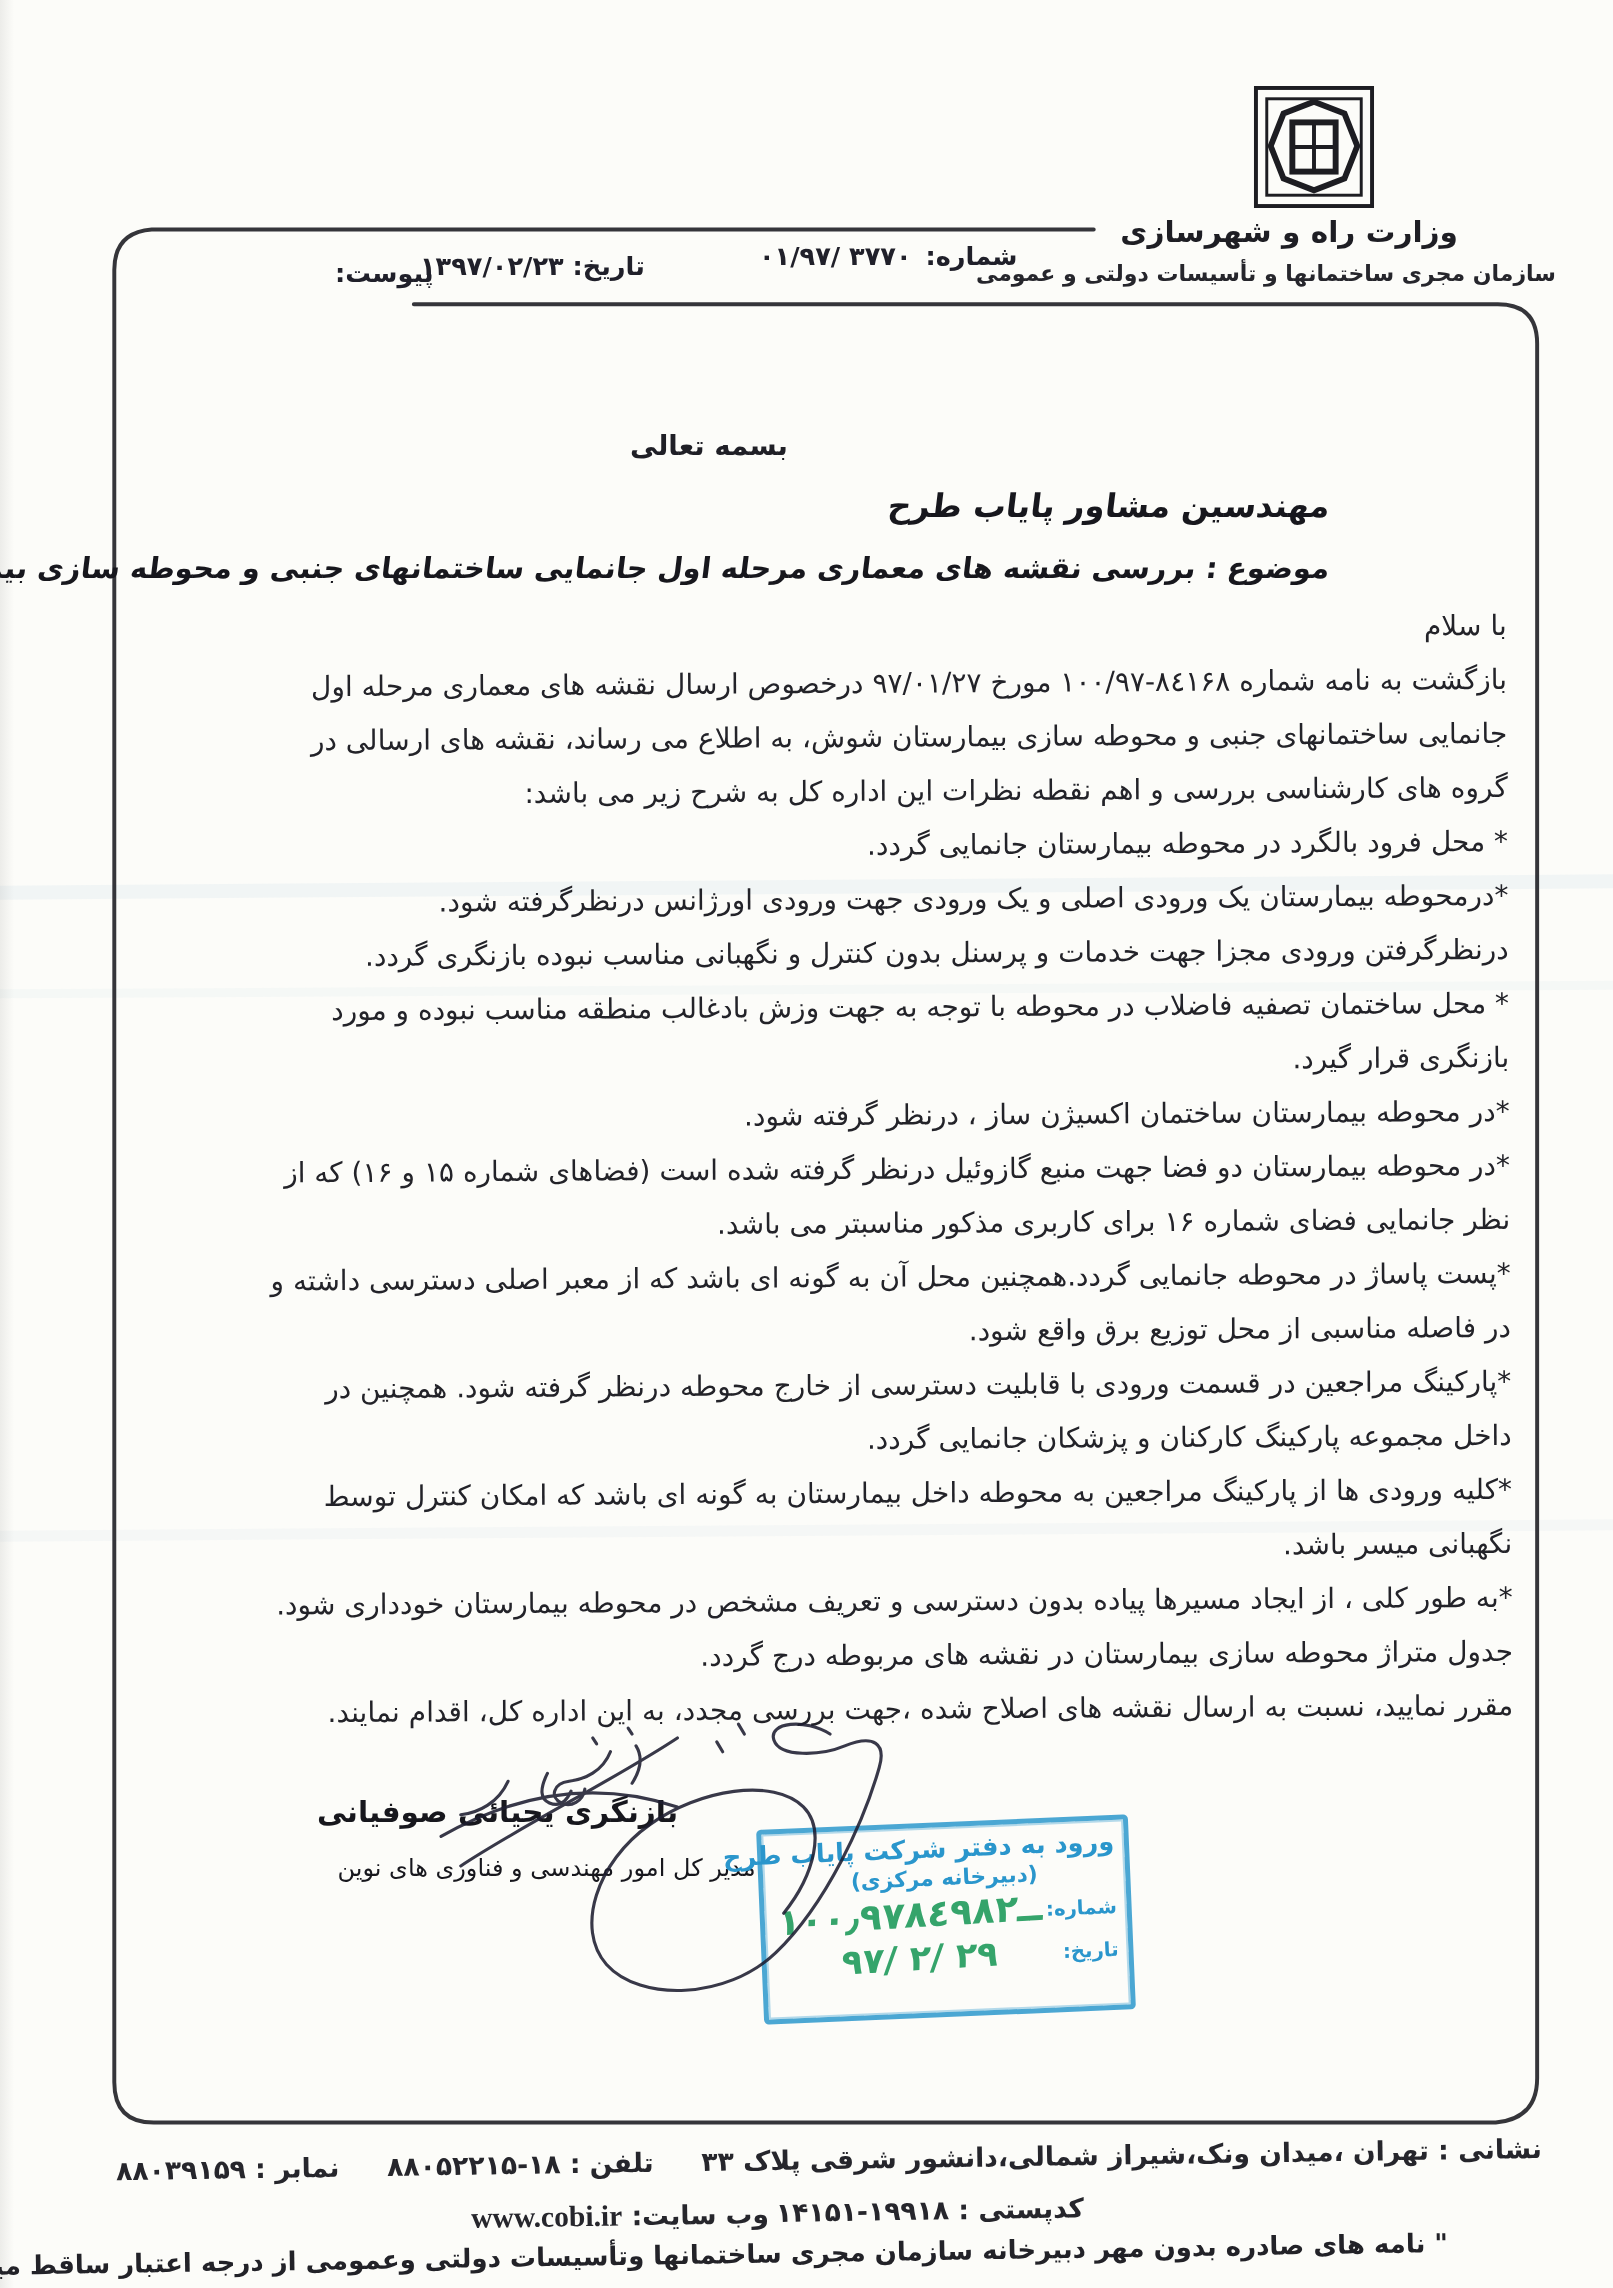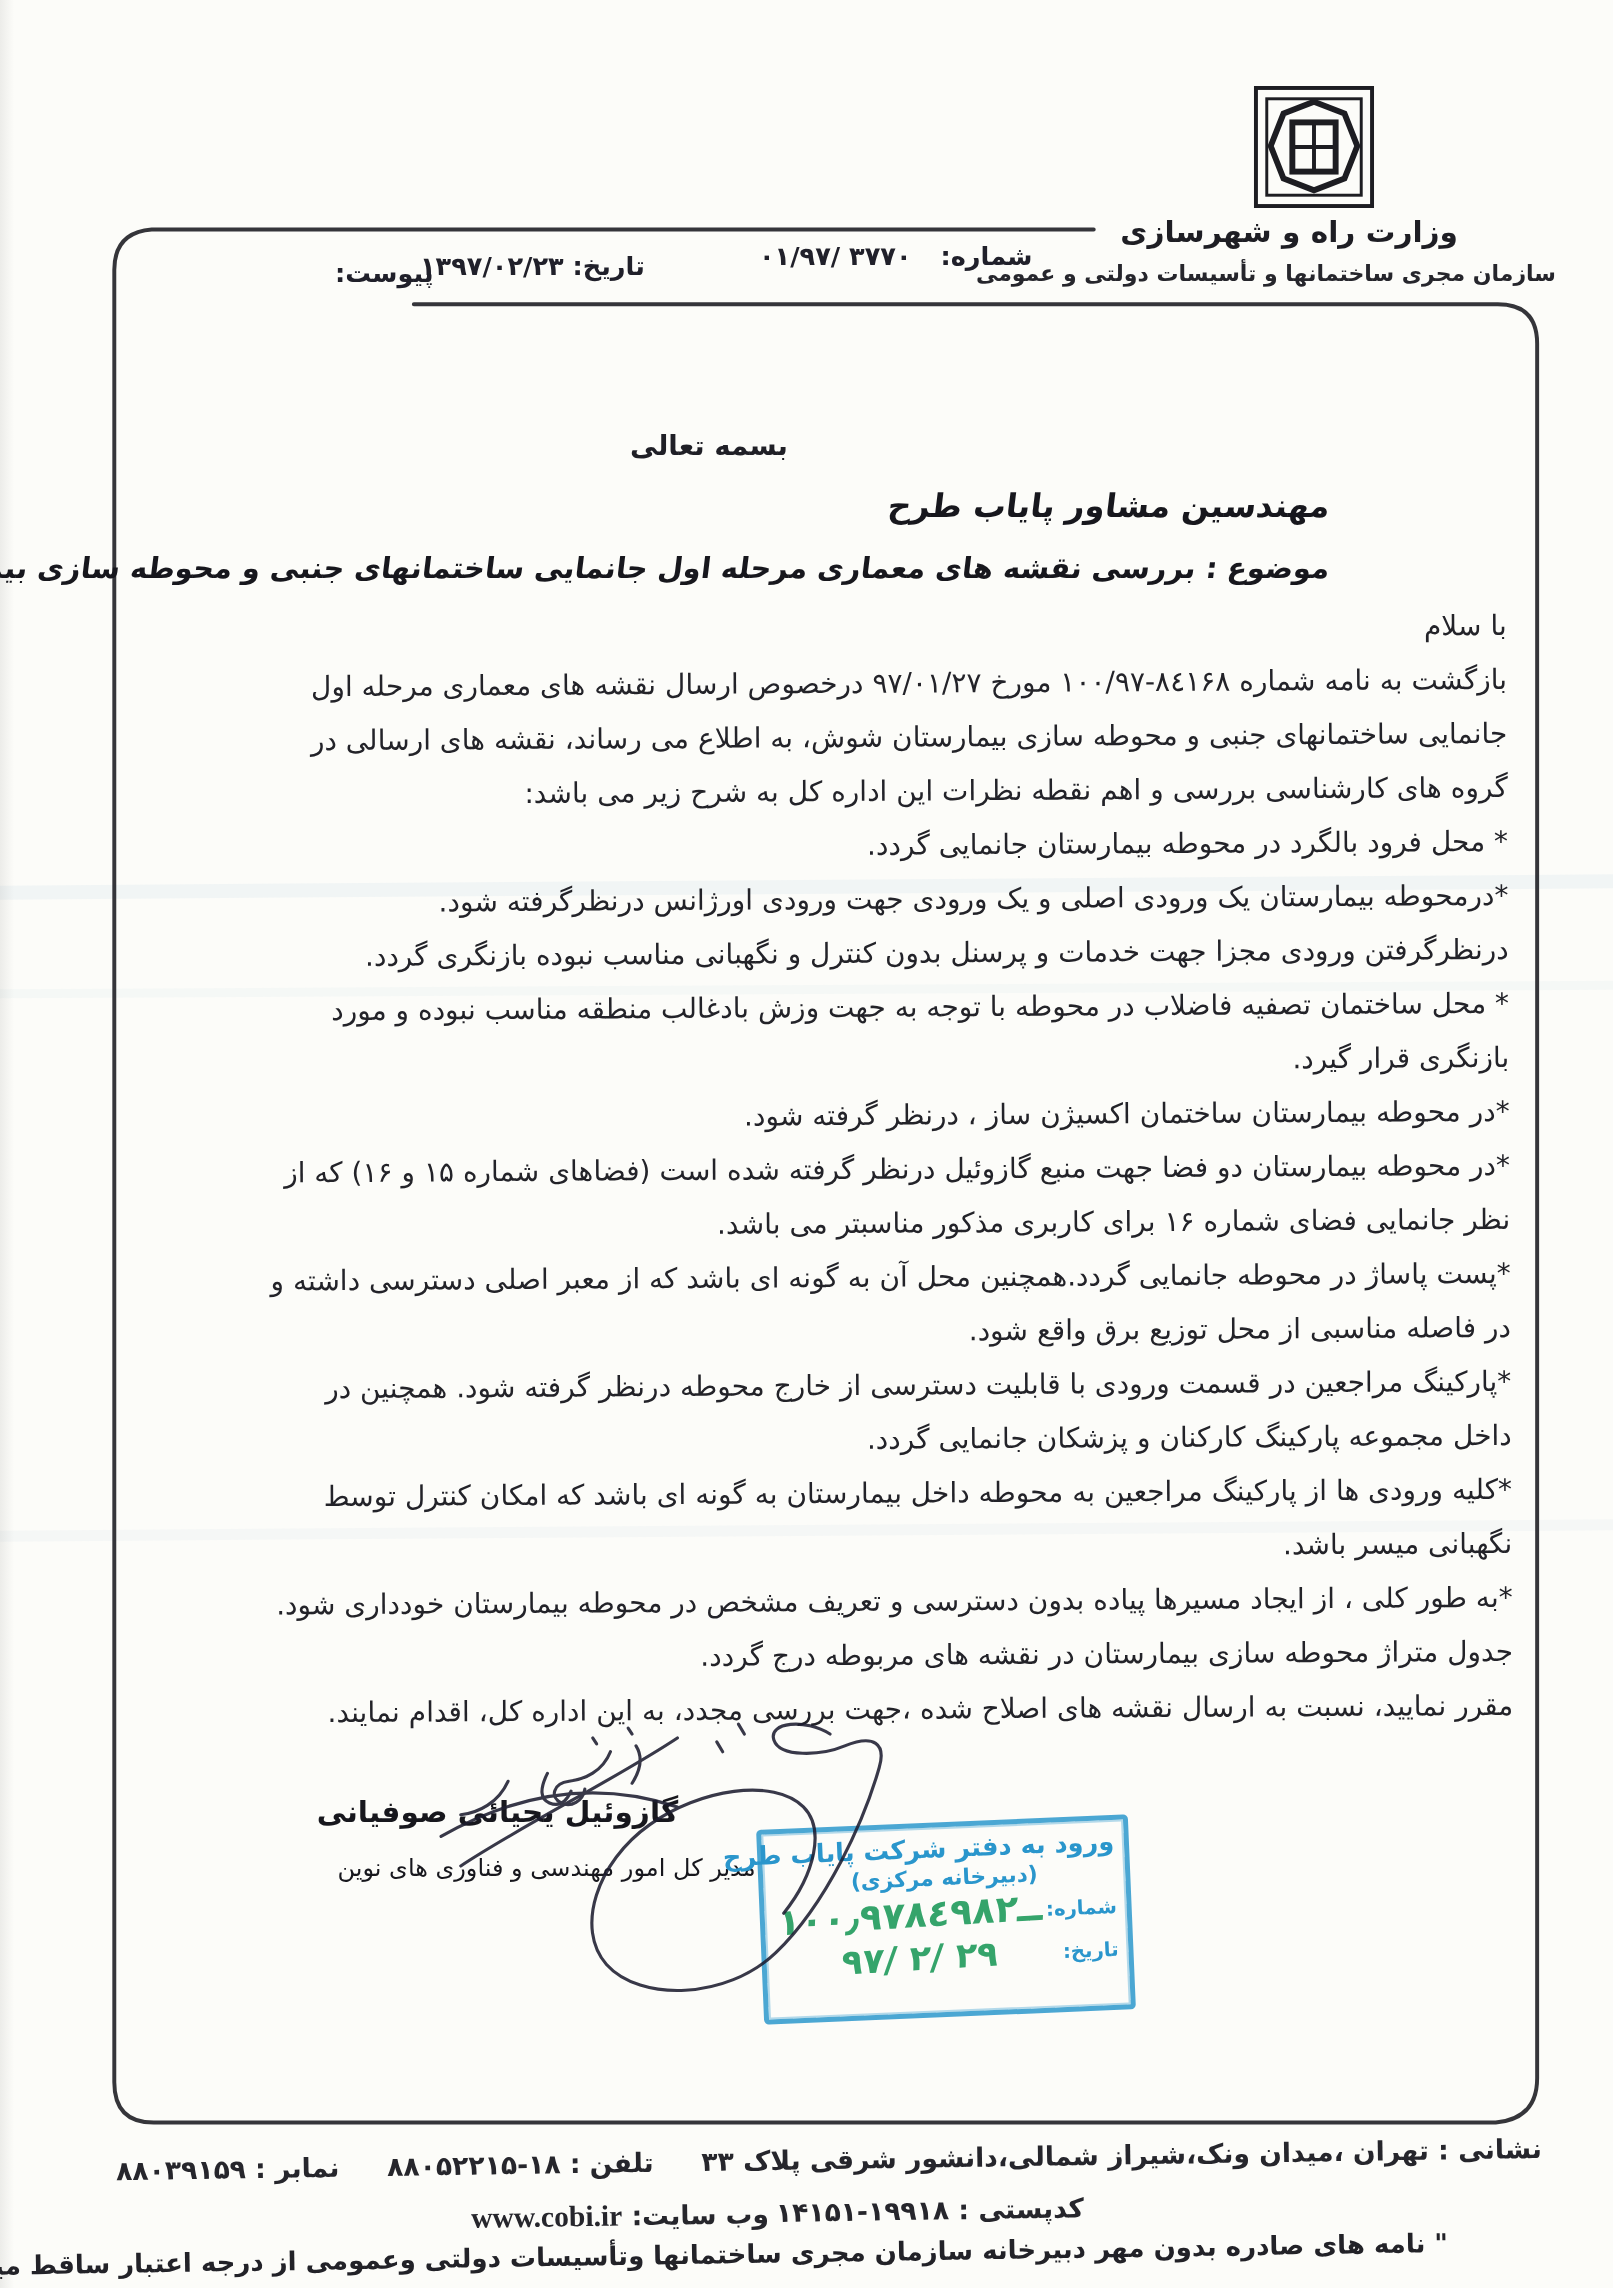--- a/index.html
+++ b/index.html
@@ -28,21 +28,21 @@
 
   .ministry{left:1162px;top:215px;width:296px;text-align:left;
     font-size:29.6px;font-weight:700;color:#1e1e24;direction:rtl;white-space:nowrap;}
   .org{left:980px;top:261px;width:576px;text-align:center;
     font-size:22px;font-weight:700;color:#26262c;direction:rtl;white-space:nowrap;}
 
   .hf{direction:rtl;font-size:25.6px;font-weight:700;color:#20202a;white-space:nowrap;}
   .hf-number{left:759px;top:241px;}
   .hf-date{left:420px;top:251px;}
   .hf-attach{left:335px;top:258px;}
-  .hf .num{margin-right:20px;letter-spacing:1px;}
+  .hf .num{margin-right:5px;letter-spacing:1px;}
 
   .besmele{left:630px;top:429px;width:266px;text-align:left;
     font-size:27.6px;font-weight:700;direction:rtl;color:#1f1f26;}
   .recipient{right:284px;top:487px;font-size:32.5px;font-weight:700;direction:rtl;
     color:#17171d;transform:skewX(-7deg);white-space:nowrap;}
   .subject{right:284px;top:551px;font-size:29px;font-weight:700;direction:rtl;
     color:#17171d;transform:skewX(-7deg);white-space:nowrap;}
 
   .bodytext{left:158px;right:104px;top:603px;direction:rtl;text-align:right;
     font-size:28px;line-height:54px;color:#232329;transform:rotate(-.35deg);}
@@ -132,21 +132,21 @@
       <div class="body-line">در فاصله مناسبی از محل توزیع برق واقع شود.</div>
       <div class="body-line">*پارکینگ مراجعین در قسمت ورودی با قابلیت دسترسی از خارج محوطه درنظر گرفته شود. همچنین در</div>
       <div class="body-line">داخل مجموعه پارکینگ کارکنان و پزشکان جانمایی گردد.</div>
       <div class="body-line">*کلیه ورودی ها از پارکینگ مراجعین به محوطه داخل بیمارستان به گونه ای باشد که امکان کنترل توسط</div>
       <div class="body-line">نگهبانی میسر باشد.</div>
       <div class="body-line">*به طور کلی ، از ایجاد مسیرها پیاده بدون دسترسی و تعریف مشخص در محوطه بیمارستان خودداری شود.</div>
       <div class="body-line">جدول متراژ محوطه سازی بیمارستان در نقشه های مربوطه درج گردد.</div>
       <div class="body-line">مقرر نمایید، نسبت به ارسال نقشه های اصلاح شده ،جهت بررسی مجدد، به این اداره کل، اقدام نمایند.</div>
     </div>
 
-  <div class="abs sig-name">گازوئیل یحیائی صوفیانی</div>
+  <div class="abs sig-name">بازنگری یحیائی صوفیانی</div>
   <div class="abs sig-title">مدیر کل امور مهندسی و فناوری های نوین</div>
 
   <svg class="signature" viewBox="0 0 650 300">
     <g fill="none" stroke="#1d1d30" stroke-width="3.2" stroke-linecap="round" opacity="0.88">
 
       <path d="M258 30 q10 16 -4 38"></path>
       <path d="M232 36 c-8 20 -26 28 -42 30 c-16 2 -20 16 -8 22 c10 5 22 -2 24 -14"></path>
       <path d="M168 58 q-12 24 2 30 q14 6 22 -12"></path>
       <path d="M128 66 c-10 22 -30 32 -48 34"></path>
       <path d="M250 12 l4 6"></path>

